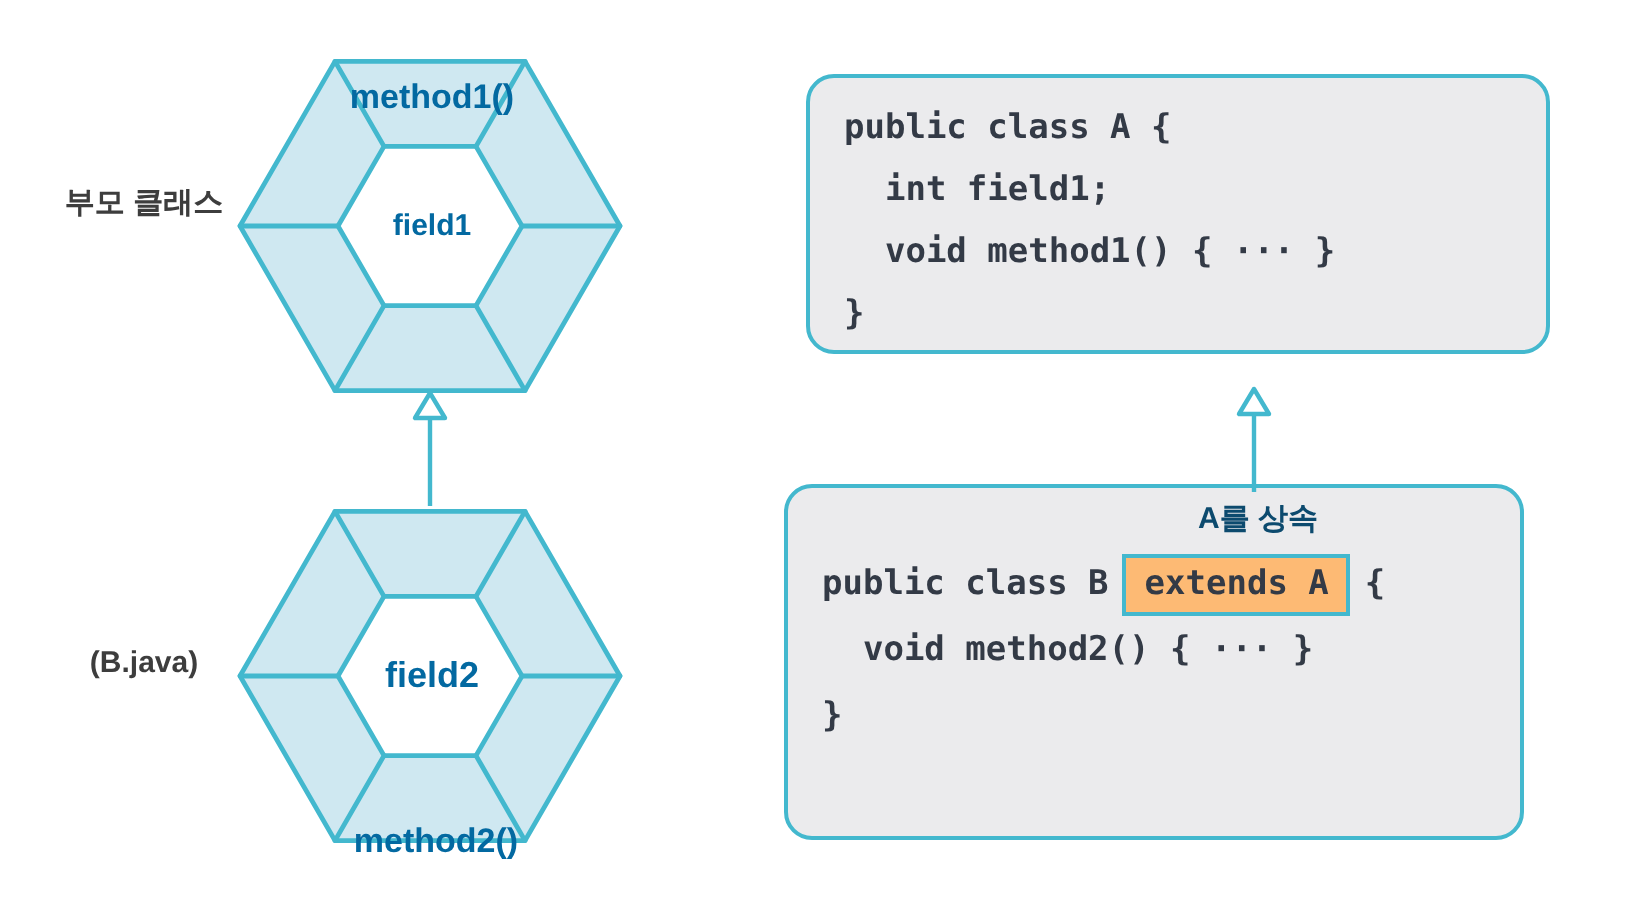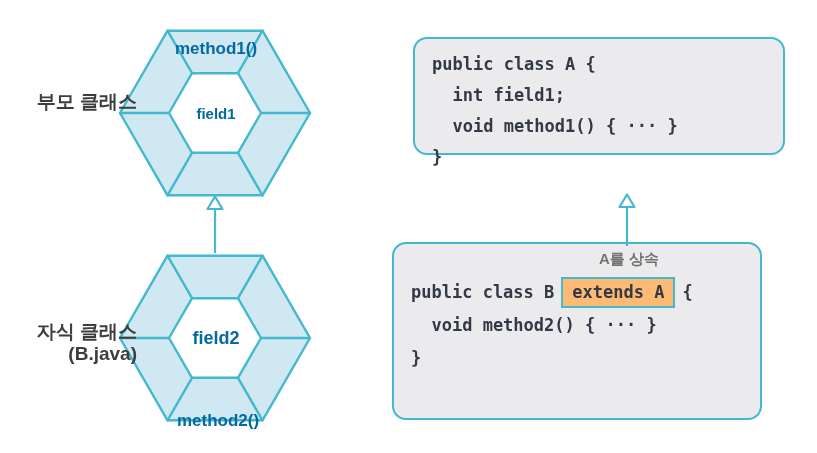--- a/index.html
+++ b/index.html
@@ -10,41 +10,41 @@
     overflow:hidden;
     font-family:"Liberation Sans","DejaVu Sans",sans-serif;
   }
   .shapes{
     position:absolute;left:0;top:0;z-index:5;
     pointer-events:none;
   }
   
   .side-label{
     position:absolute;z-index:10;
-    width:130px;text-align:right;
-    font-size:19px;font-weight:bold;color:#3d3d3d;
+    width:130px;text-align:center;
+    font-size:15px;font-weight:bold;color:#3d3d3d;
     line-height:22px;
   }
   .side-label-parent{left:7px;top:91px;}
   .side-label-child{left:7px;top:321px;}
   .hex-text{
     position:absolute;z-index:10;
     transform:translate(-50%,-50%);
     font-size:17px;font-weight:bold;color:#0369a1;
     white-space:nowrap;
   }
   
   .code-box{
     position:absolute;z-index:1;
     background:#ebebed;
     border:2.5px solid #43b8ce;
     border-radius:14px;
     box-sizing:border-box;
   }
-  .box-a{left:413px;top:37px;width:372px;height:118px;}
+  .box-a{left:403px;top:37px;width:372px;height:140px;}
   .box-b{left:392px;top:242px;width:370px;height:178px;}
   .code{
     position:absolute;left:17px;right:4px;
     font-family:"DejaVu Sans Mono","Liberation Mono",monospace;
     font-weight:bold;color:#333a46;
     font-size:17px;
   }
   .code-a{top:10px;}
   .code-b{top:32px;}
   .code-line{white-space:pre;}
@@ -55,21 +55,21 @@
     border:2px solid #43b8ce;
     background:#fdba74;
     padding:0 9px;
     margin:0 7px;
     line-height:27px;
   }
   .annotation{
     position:absolute;z-index:10;
     left:235px;top:6px;
     transform:translateX(-50%);
-    font-size:15px;font-weight:bold;color:#737373;
+    font-size:15px;font-weight:bold;color:#0c4a6e;
     white-space:nowrap;
     font-family:"Liberation Sans","DejaVu Sans",sans-serif;
     text-align:center;
   }
 </style>
 </head>
 <body>
 
 <div class="canvas">
 
@@ -123,21 +123,20 @@
     <g stroke="#43b8ce" stroke-width="2.2" stroke-linejoin="round">
       <line x1="627" y1="207" x2="627" y2="246"></line>
       <polygon points="627,194.5 619.5,207 634.5,207" fill="#ffffff"></polygon>
     </g>
   </svg>
 
   <div class="side-label side-label-parent">
     <div>부모 클래스</div>
   </div>
   <div class="side-label side-label-child">
-    <div>자식 클래스</div>
     <div>(B.java)</div>
   </div>
 
   <div class="hex-text" style="left:216px;top:49px;">method1()</div>
   <div class="hex-text" style="left:216px;top:113px;font-size:15px;">field1</div>
   <div class="hex-text" style="left:216px;top:338px;font-size:18px;">field2</div>
   <div class="hex-text" style="left:218px;top:421px;">method2()</div>
 
 </div>
 

